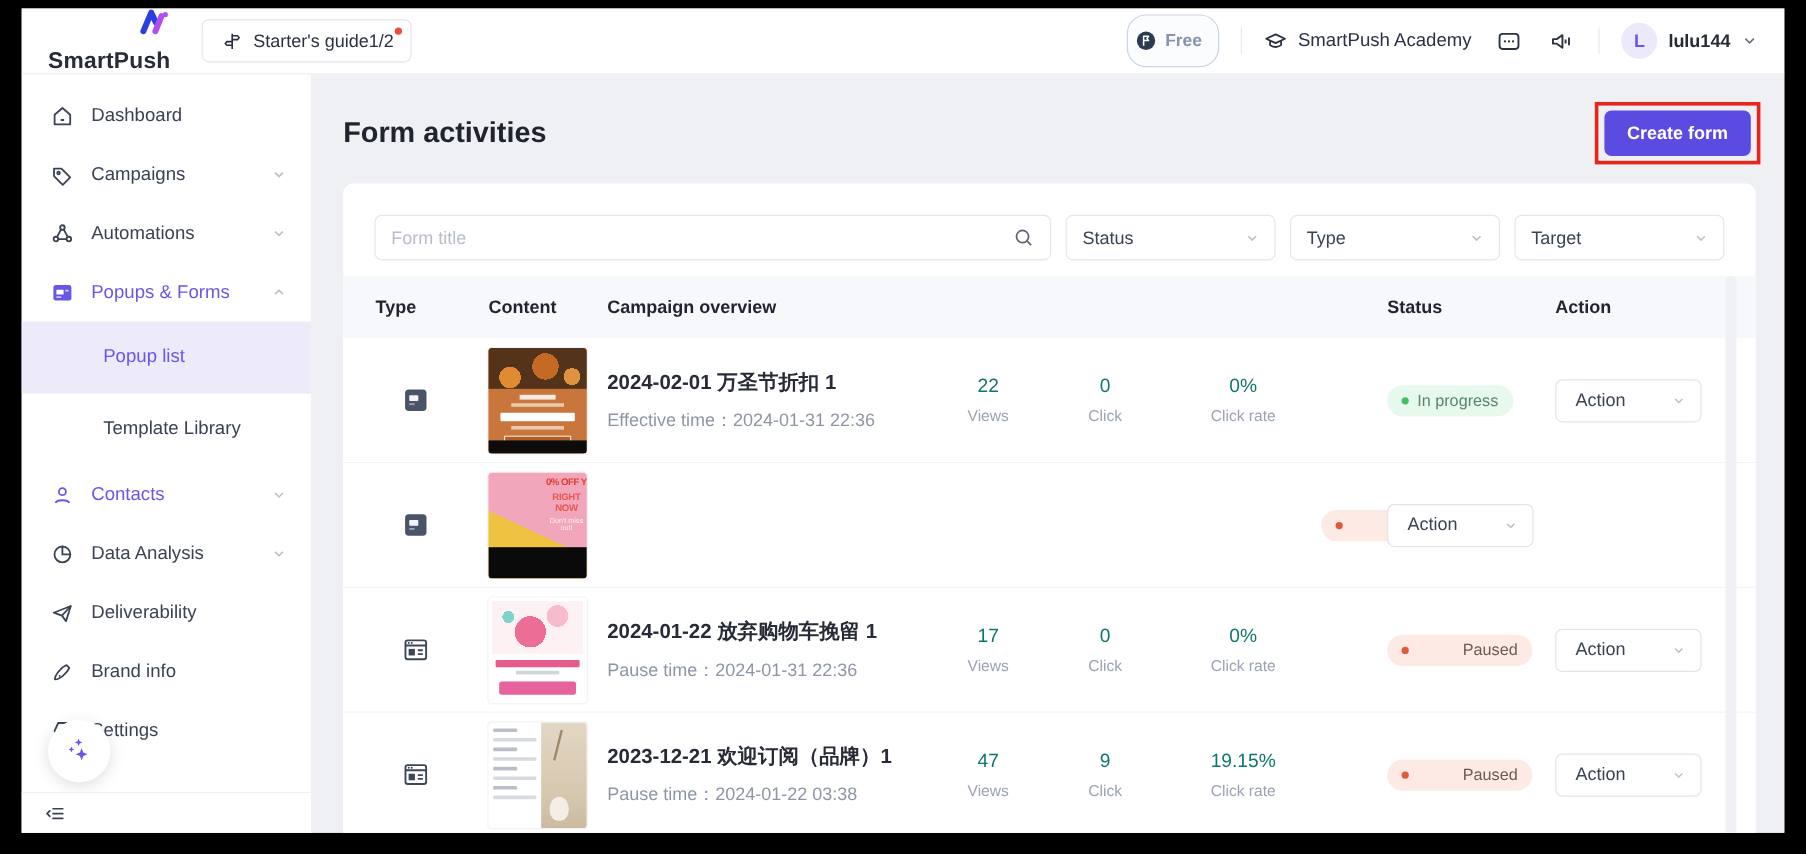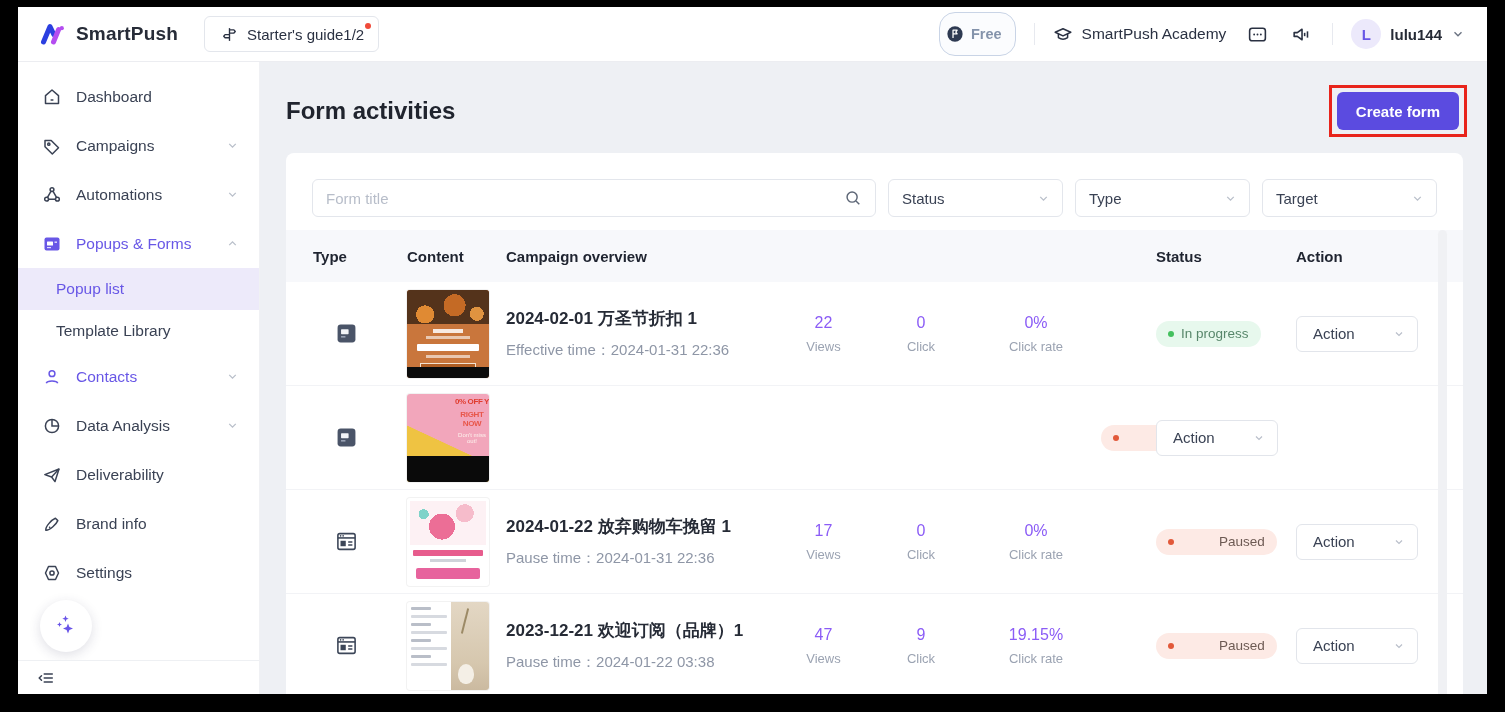--- a/index.html
+++ b/index.html
@@ -1,21 +1,21 @@
 <!DOCTYPE html>
 <html><head>
 <meta charset="utf-8">
 <style>
   * { margin:0; padding:0; box-sizing:border-box; }
   html,body { width:1505px; height:712px; background:#000; font-family:"Liberation Sans","DejaVu Sans",sans-serif; }
   .app { position:absolute; left:18px; top:7px; width:1469px; height:687px; background:#fff; overflow:hidden; }
 
   
   .topbar { height:55px; display:flex; align-items:center; padding:0 22px; background:#fff; border-bottom:1px solid #ecedf1; position:relative; z-index:5; }
-  .brand { display:flex; align-items:center; gap:10px; }
+  .brand { display:flex; align-items:flex-end; gap:10px;flex-direction:column; }
   .brand-name { font-size:19px; font-weight:700; color:#272c38; letter-spacing:.2px; }
   .guide-btn { margin-left:26px; height:36px; display:flex; align-items:center; gap:8px; border:1px solid #e3e6ec; border-radius:6px; padding:0 14px; background:#fff; cursor:pointer; position:relative; }
   .guide-btn span { font-size:15px; color:#2a3142; }
   .red-dot { position:absolute; top:6px; right:7px; width:6px; height:6px; border-radius:50%; background:#f04a3a; }
   .top-right { margin-left:auto; display:flex; align-items:center; gap:18px; }
   .free-pill { height:44px; display:flex; align-items:center; gap:7px; border:1px solid #c9d4e6; border-radius:16px; padding:0 13px 0 6px; background:#fbfcfe; cursor:pointer; }
   .free-pill b { font-size:14.5px; font-weight:600; color:#8493ab; }
   .vdiv { width:1px; height:22px; background:#e7e9ef; }
   .academy { display:flex; align-items:center; gap:9px; cursor:pointer; }
   .academy span { font-size:15.5px; color:#2a3142; }
@@ -24,21 +24,21 @@
   .avatar { width:30px; height:30px; border-radius:50%; background:#ece9fb; color:#6857e6; font-weight:700; font-size:15px; display:flex; align-items:center; justify-content:center; }
   .user b { font-size:15px; color:#262b36; }
 
   
   .sidebar { position:absolute; top:55px; left:0; bottom:0; width:242px; background:#fff; border-right:1px solid #f0f1f4; padding-top:10px; }
   .side-item { height:49px; display:flex; align-items:center; padding:0 20px 0 24px; gap:14px; font-size:15.5px; color:#3a4254; cursor:pointer; }
   .side-item .chev { margin-left:auto; color:#b9bfca; }
   .side-item.purple { color:#6857e6; }
   .side-item.purple .s-icon { color:#6857e6; }
   .s-icon { width:20px; height:20px; color:#3a4254; display:flex; align-items:center; justify-content:center; }
-  .sub-item { height:42px; display:flex; align-items:center; padding-left:38px; font-size:15.5px; color:#3a4254; cursor:pointer; }
+  .sub-item { height:60px; display:flex; align-items:center; padding-left:68px; font-size:15.5px; color:#3a4254; cursor:pointer; }
   .sub-item.active { background:#edeafa; color:#6857e6; }
   .ai-btn { position:absolute; bottom:42px; left:22px; width:52px; height:52px; border-radius:50%; background:#fff; box-shadow:0 3px 12px rgba(40,40,80,.15); display:flex; align-items:center; justify-content:center; cursor:pointer; }
   .sidebar-footer { position:absolute; bottom:0; left:0; right:0; height:34px; border-top:1px solid #eef0f3; display:flex; align-items:center; padding-left:15px; background:#fff; }
 
   
   .main { position:absolute; top:55px; left:242px; right:0; bottom:0; background:#eef0f4; overflow:hidden; }
   .page-head { display:flex; align-items:center; justify-content:space-between; padding:30px 8px 0 26px; }
   .page-title { font-size:24px; font-weight:700; color:#20242e; }
   .create-wrap { position:relative; margin-right:20px; }
   .create-btn { background:#5b4be0; color:#fff; font-size:15px; font-weight:600; border:none; border-radius:6px; height:38px; padding:0 19px; cursor:pointer; }
@@ -56,21 +56,21 @@
 
   .tbl-header, .trow { display:grid; grid-template-columns:94px 99px 270px 95px 100px 130px 55px 140px 130px; align-items:center; padding-left:27px; }
   .tbl-header { height:52px; background:#f7f8fb; font-size:15px; font-weight:600; color:#1f2430; }
   .tbl-header div { white-space:nowrap; }
   .trow { height:104px; border-bottom:1px solid #f2f3f6; background:#fff; }
   .type-cell { display:flex; justify-content:center; padding-right:28px; }
   .thumb { width:82px; height:88px; border-radius:3px; overflow:hidden; position:relative; box-shadow:0 0 0 1px rgba(0,0,0,.05); }
   .ov-title { font-size:17px; font-weight:700; color:#262b36; white-space:nowrap; }
   .ov-meta { font-size:15px; color:#8e96a6; margin-top:11px; white-space:nowrap; }
   .stat { display:flex; flex-direction:column; align-items:center; gap:7px; }
-  .stat b { font-size:16px; font-weight:400; color:#8b5cf6; }
+  .stat b { font-size:16px; font-weight:400; color:#0f766e; }
   .stat span { font-size:13px; color:#9ba3b2; }
   .badge { display:inline-flex; align-items:center; gap:7px; height:26px; padding:0 12px; border-radius:13px; font-size:13.5px; width:fit-content; }
   .badge .dot { width:6px; height:6px; border-radius:50%; }
   .badge.green { background:#e7f8ed; color:#57866a; }
   .badge.green .dot { background:#44c05e; }
   .badge.red { background:#fdeae5; color:#6d5a53;gap:45px; }
   .badge.red .dot { background:#e2593a; }
   .action-btn { width:122px; height:36px; border:1px solid #e2e5eb; border-radius:6px; background:#fff; display:flex; align-items:center; justify-content:space-between; padding:0 12px 0 16px; font-size:15px; color:#3a4254; cursor:pointer; }
   .action-btn .chev { color:#b9bfca; }
   .scrollbar { position:absolute; right:16px; top:77px; bottom:4px; width:9px; border-radius:5px; background:#f0f1f4; }

